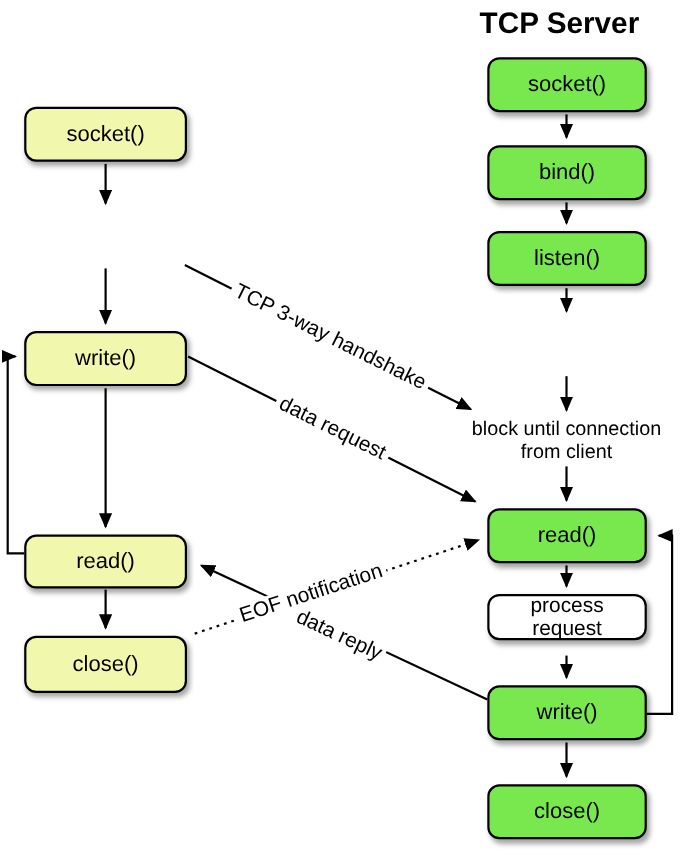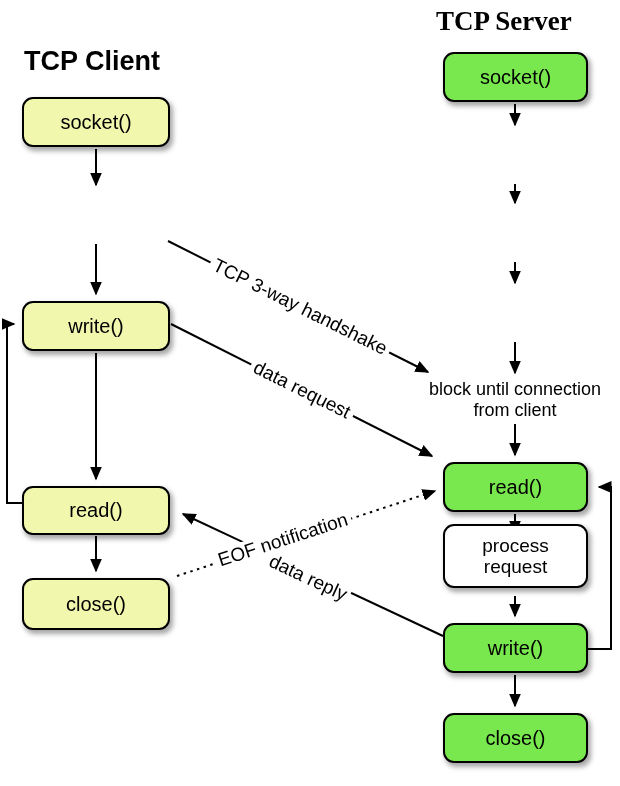--- a/index.html
+++ b/index.html
@@ -41,21 +41,21 @@
   .white-box  { background: var(--process-fill, #ffffff); font-size: 19px; line-height: 21px; }
   .white-box .wrap { display: inline-block; max-width: 90px; }
   .title {
     position: absolute;
     font-weight: bold;
     font-size: 27px;
     white-space: nowrap;
     z-index: 2;
   }
   .client-title { left: 24px; top: 46px; }
-  .server-title { left: 436px; top: 6px; font-family: Liberation Serif, serif; }
+  .server-title { left: 436px; top: 6px; }
   .block-note {
     position: absolute;
     left: 405px; top: 379px;
     width: 220px;
     text-align: center;
     font-size: 18px;
     line-height: 21px;
     z-index: 2;
   }
   .edge-label {
@@ -98,31 +98,32 @@
     <line x1="515" y1="596" x2="515" y2="616" marker-end="url(#ah)"></line>
     <line x1="515" y1="675" x2="515" y2="706" marker-end="url(#ah)"></line>
     <path class="edge" d="M588,649 H611 V487 H599" marker-end="url(#ah)"></path>
 
     <line x1="168" y1="241" x2="428" y2="372" marker-end="url(#ah)"></line>
     <line x1="171" y1="324" x2="432" y2="456" marker-end="url(#ah)"></line>
     <line x1="177" y1="576" x2="435" y2="491" stroke-dasharray="2.5 4.5" marker-end="url(#ah)"></line>
     <line x1="443" y1="636" x2="183" y2="514" marker-end="url(#ah)"></line>
   </svg>
 
-  <div class="title client-title">TCP Client</div>
   <div class="title server-title">TCP Server</div>
 
   <div class="box client-box" style="top:97px">socket()</div>
   <div class="box client-box" style="top:301px">write()</div>
   <div class="box client-box" style="top:486px;height:49px">read()</div>
   <div class="box client-box" style="top:578px;height:52px">close()</div>
 
   <div class="box server-box" style="top:52px">socket()</div>
+  <div class="box server-box" style="top:132px">bind()</div>
+  <div class="box server-box" style="top:210px">listen()</div>
   <div class="box server-box" style="top:462px">read()</div>
-  <div class="box server-box white-box" style="top:524px;height:64px">
+  <div class="box server-box white-box" style="top:540px;height:42px">
     <span class="wrap">process request</span>
   </div>
   <div class="box server-box" style="top:623px">write()</div>
   <div class="box server-box" style="top:713px">close()</div>
 
   <div class="block-note">
     <div>block until connection</div>
     <div>from client</div>
   </div>
 

